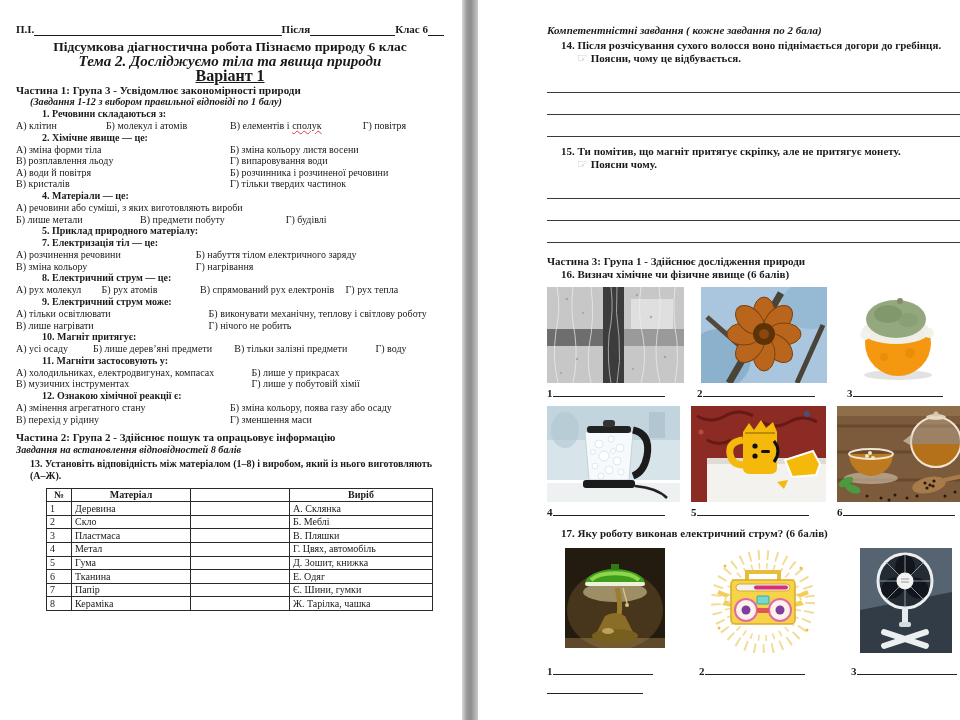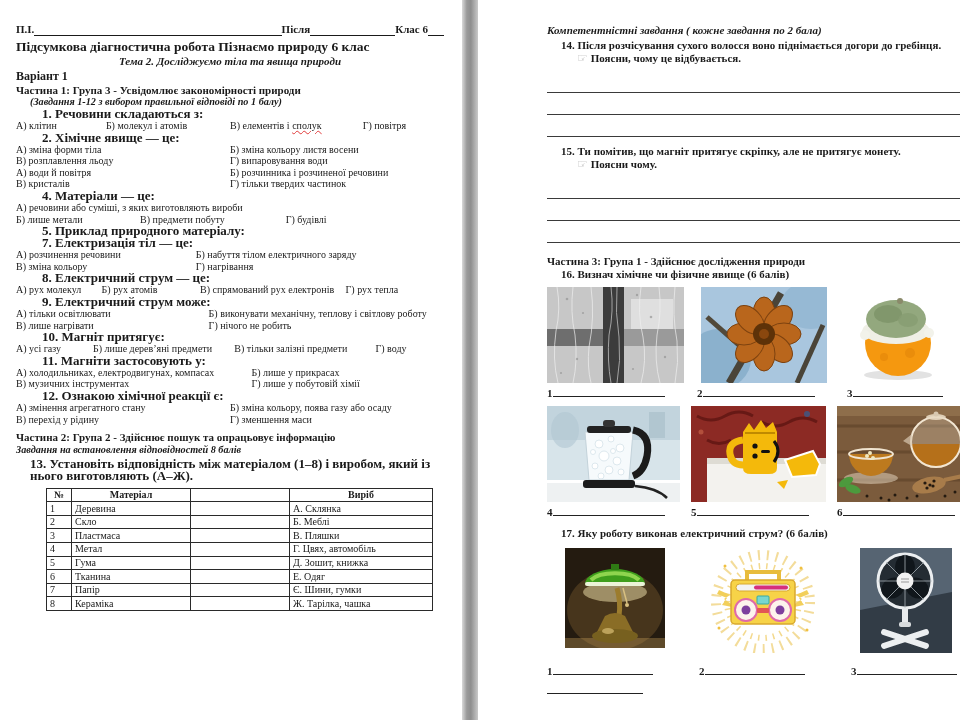--- a/index.html
+++ b/index.html
@@ -8,26 +8,26 @@
   .pgL{left:0;width:462px;padding:24px 18px 0 16px;font-size:10px;line-height:11.6px;}
   .divider{position:absolute;left:462px;top:0;width:16px;height:720px;
     background:linear-gradient(90deg,#d9d9d9 0%,#9a9a9a 30%,#8e8e8e 55%,#c9c9c9 100%);}
   .pgR{left:492px;width:482px;padding:24px 12px 16px 55px;font-size:11px;line-height:13px;}
   
   .hdr{display:flex;align-items:flex-end;font-weight:bold;font-size:11px;margin-bottom:3px;}
   .hline{display:inline-block;border-bottom:1.2px solid #1a1a1a;height:10px;}
   .hl-name{flex:1;}
   .hl-date{width:85px;}
   .hl-class{width:16px;}
-  .title{font-size:13.5px;line-height:16px;font-weight:bold;}
-  .subtitle{font-size:11px;line-height:13px;font-weight:bold;font-style:italic;text-align:center;}
-  .variant{font-size:12px;line-height:16px;font-weight:bold;}
+  .title{font-size:13.5px;line-height:16px;font-weight:bold;text-align:center;}
+  .subtitle{font-size:15px;line-height:13px;font-weight:bold;font-style:italic;text-align:center;}
+  .variant{font-size:16px;line-height:16px;font-weight:bold;text-align:center;text-decoration:underline;}
   .part-head{font-size:11px;line-height:12.5px;font-weight:bold;}
   .part-note{font-size:10.2px;line-height:12px;font-weight:bold;font-style:italic;padding-left:14px;}
-  .q-title{font-weight:bold;font-size:13px;line-height:12px;padding-left:26px;}
+  .q-title{font-weight:bold;font-size:10px;line-height:12px;padding-left:26px;}
   .opts{display:flex;flex-wrap:wrap;}
   .o{display:block;box-sizing:border-box;padding-right:4px;}
   .spellerr{text-decoration:underline;text-decoration-style:wavy;text-decoration-color:#e03a3a;text-decoration-thickness:1px;}
   
   table.mat{border-collapse:collapse;margin:6px 0 0 30px;font-size:10px;}
   table.mat th,table.mat td{border:1px solid #2a2a2a;padding:0 3px;height:12.6px;line-height:12px;text-align:left;vertical-align:middle;}
   table.mat th{text-align:center;font-weight:bold;}
   .cw1{width:18px;} .cw2{width:112px;} .cw3{width:92px;} .cw4{width:136px;}
   
   .comp{font-size:11px;font-weight:bold;font-style:italic;margin-bottom:2px;}
@@ -137,21 +137,21 @@
       <span class="o" style="width:45%">А) тільки освітлювати</span>
       <span class="o" style="width:55%">Б) виконувати механічну, теплову і світлову роботу</span>
       <span class="o" style="width:45%">В) лише нагрівати</span>
       <span class="o" style="width:55%">Г) нічого не робить</span>
     </div>
   </div>
 
   <div>
     <div class="q-title">10. Магніт притягує:</div>
     <div class="opts">
-      <span class="o" style="width:18%">А) усі газу</span>
+      <span class="o" style="width:18%">А) усі осаду</span>
       <span class="o" style="width:33%">Б) лише дерев’яні предмети</span>
       <span class="o" style="width:33%">В) тільки залізні предмети</span>
       <span class="o" style="width:16%">Г) воду</span>
     </div>
   </div>
 
   <div>
     <div class="q-title">11. Магніти застосовують у:</div>
     <div class="opts">
       <span class="o" style="width:55%">А) холодильниках, електродвигунах, компасах</span>

